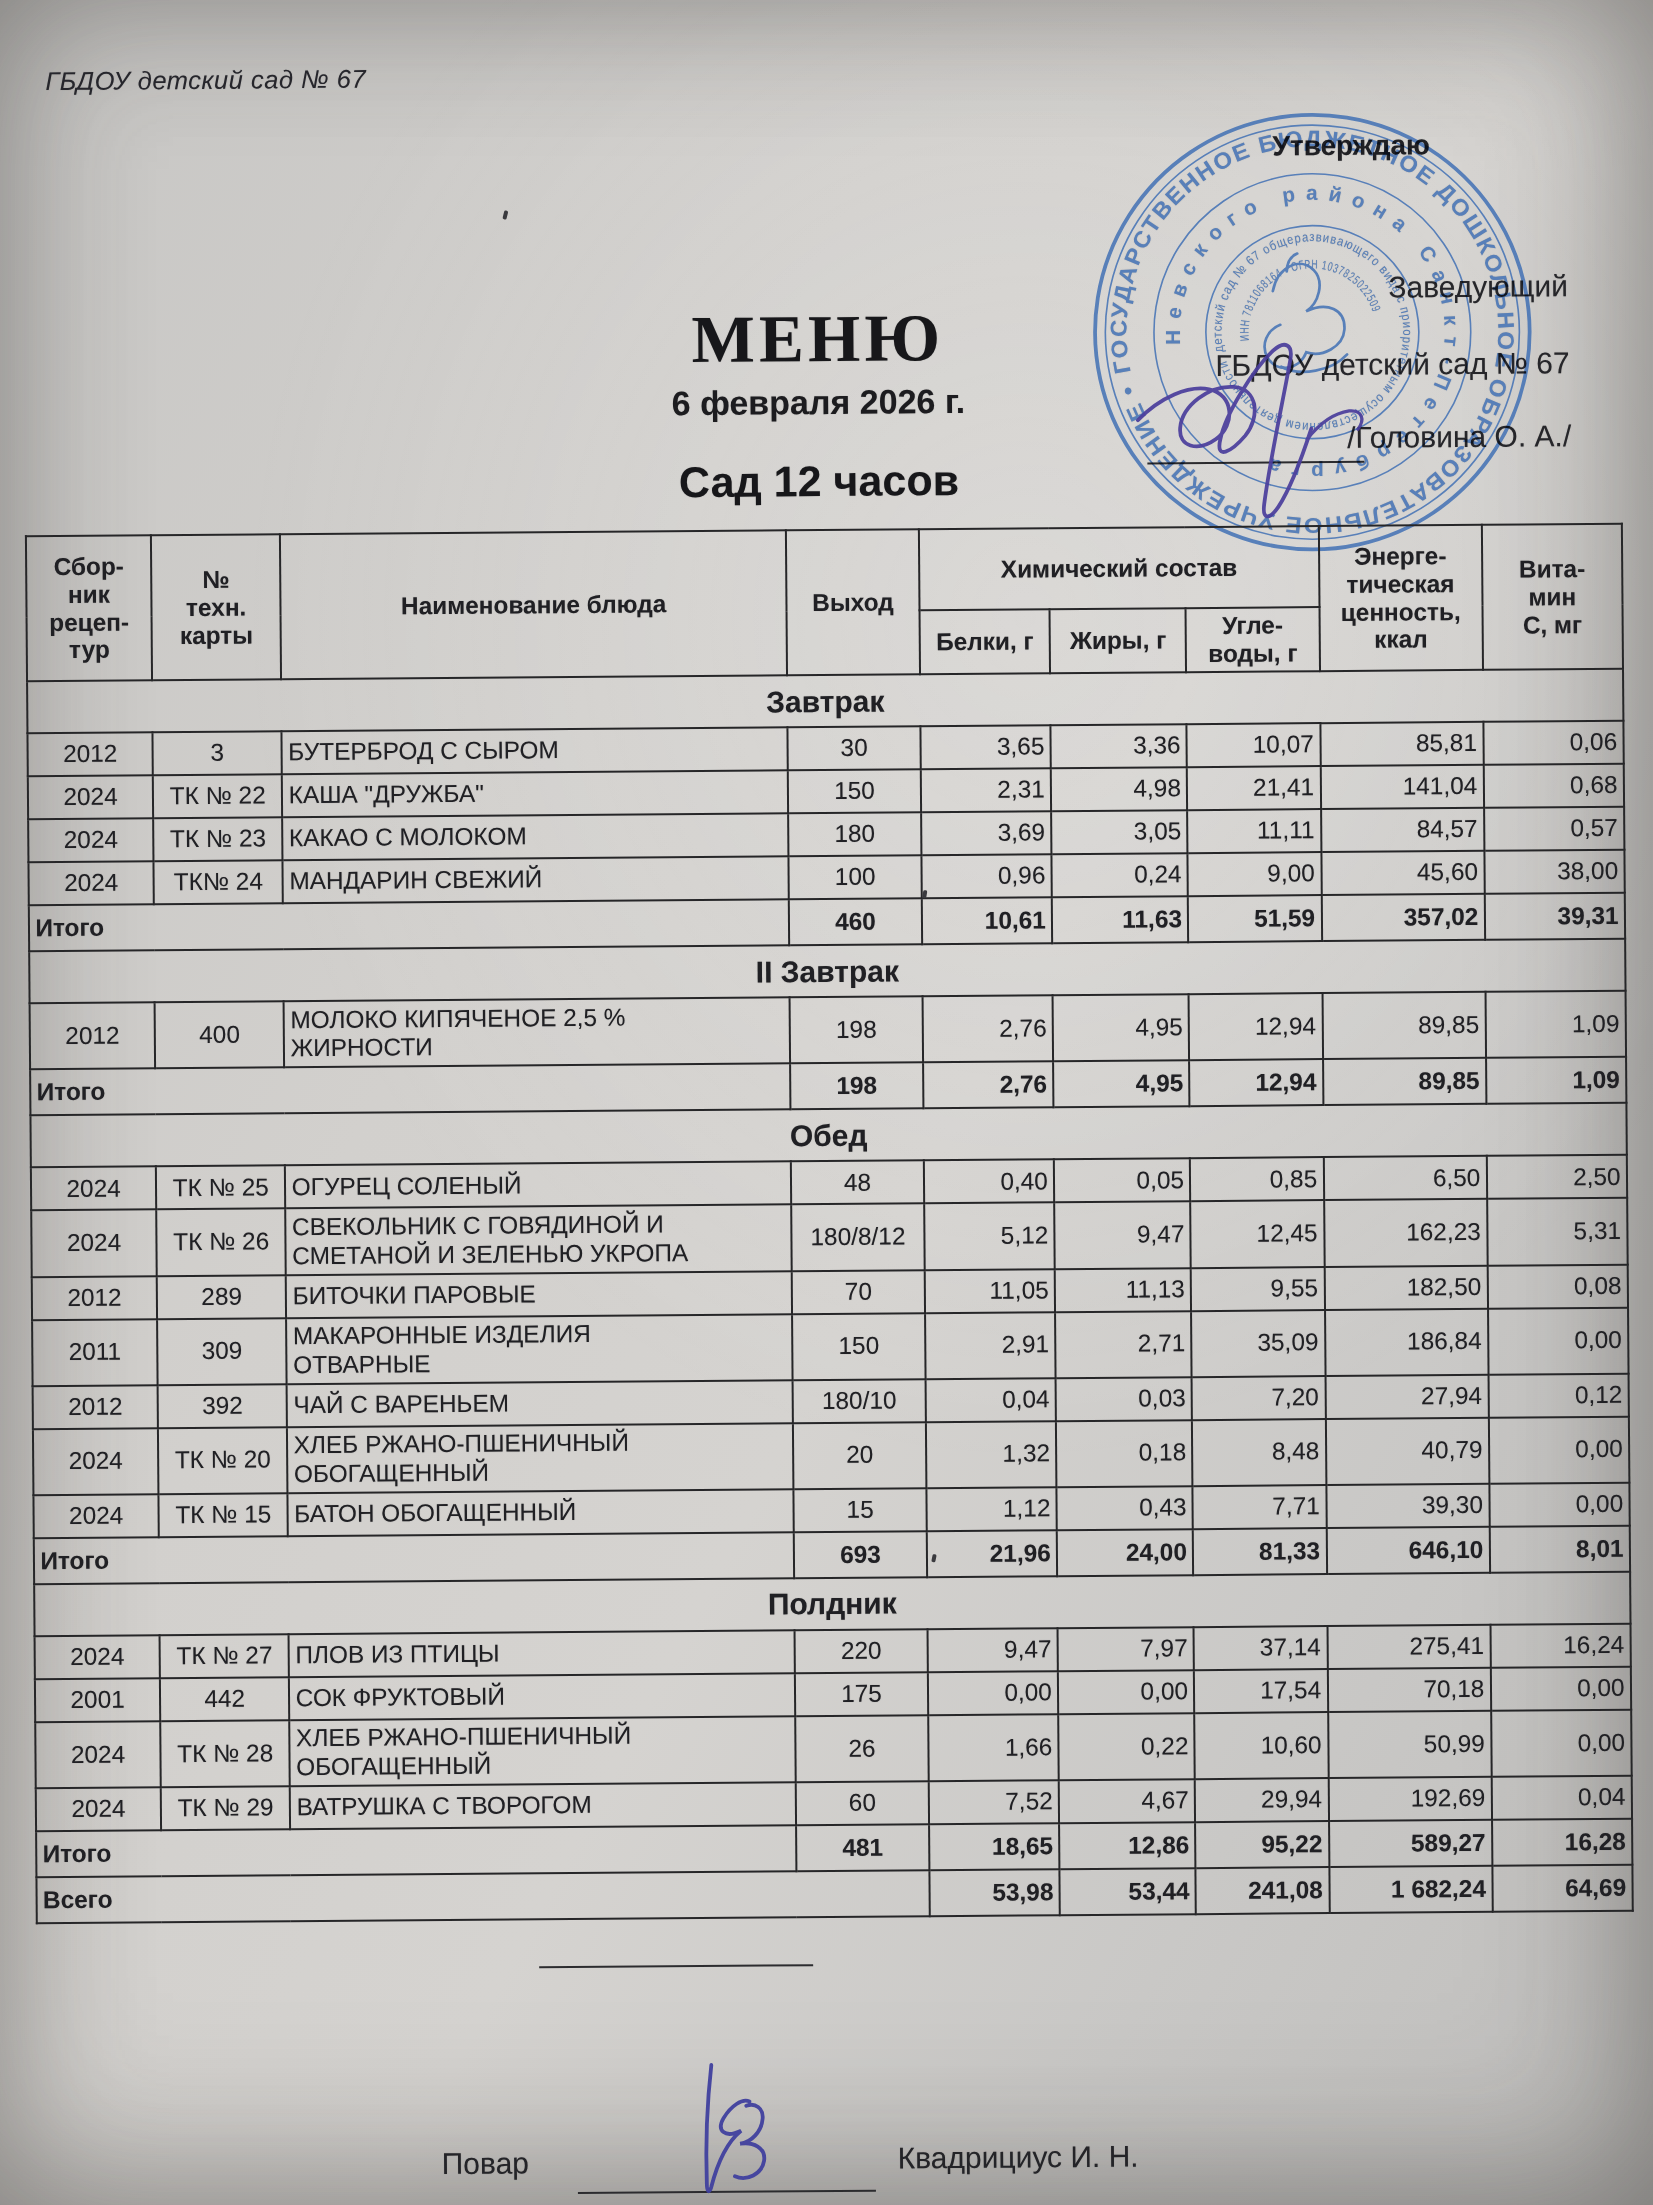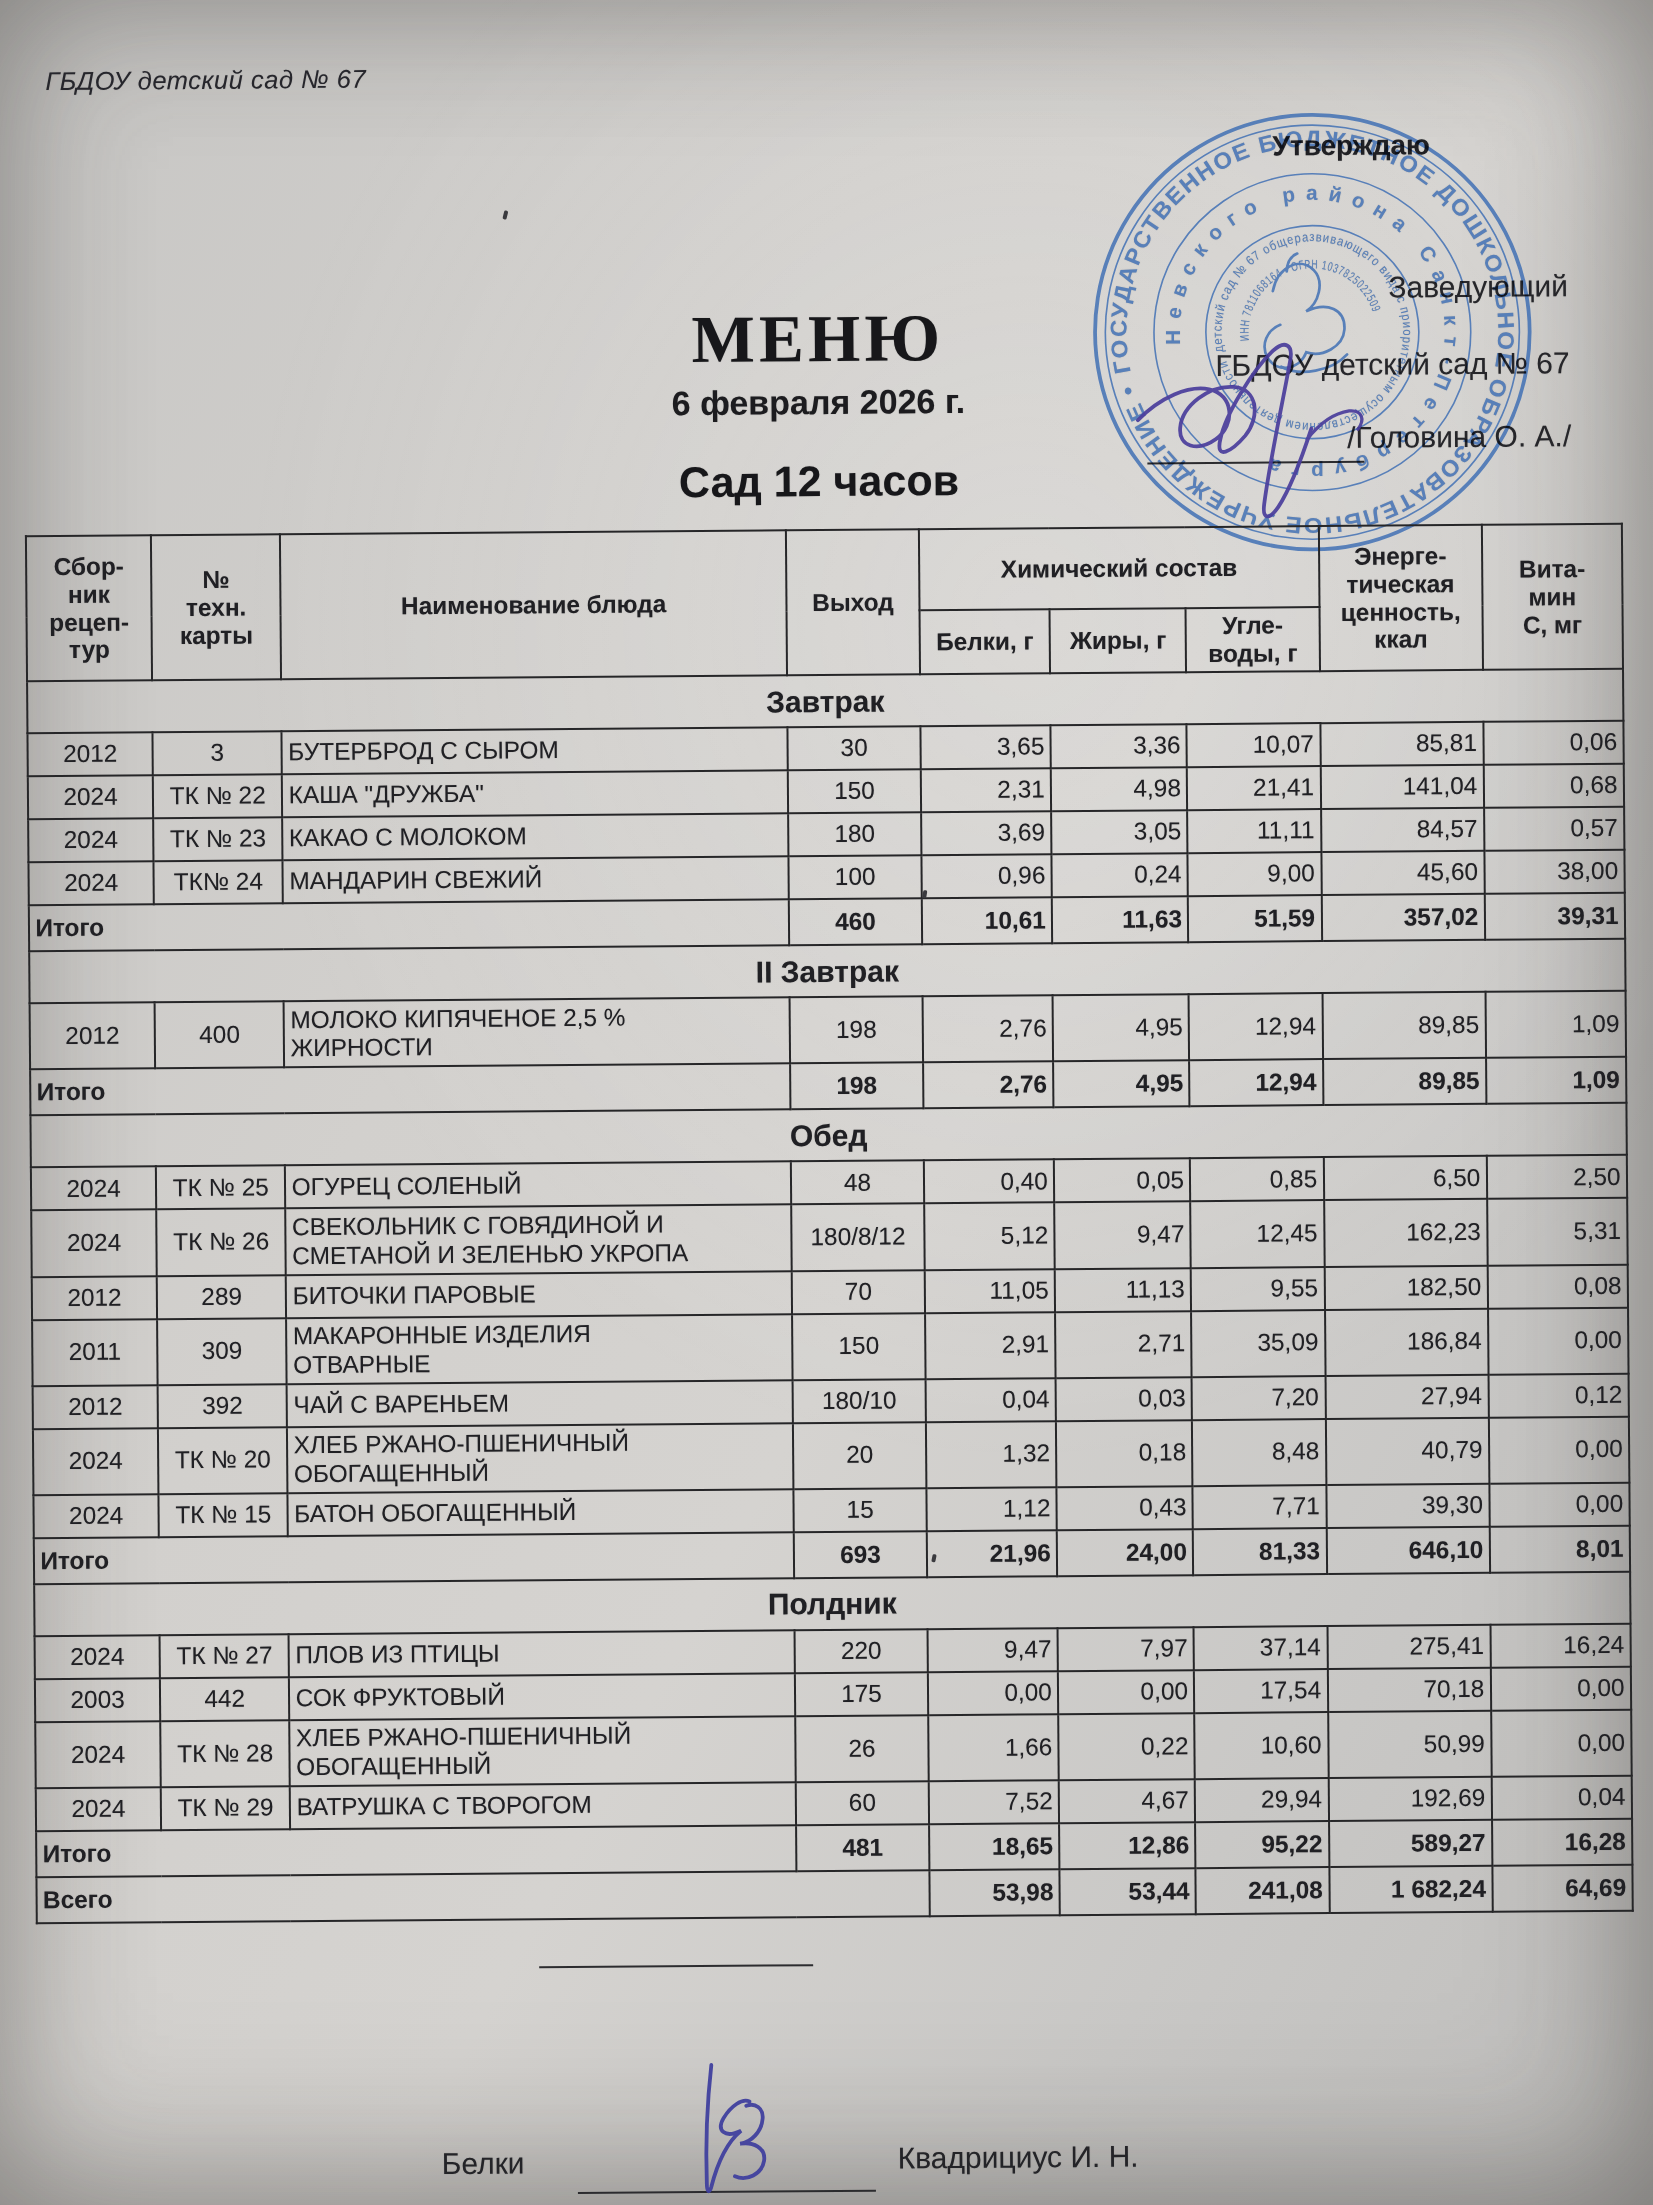--- a/index.html
+++ b/index.html
@@ -338,21 +338,21 @@
           <td class="c-center">ТК № 27</td>
           <td class="c-dish">ПЛОВ ИЗ ПТИЦЫ</td>
           <td class="c-out">220</td>
           <td class="c-num">9,47</td>
           <td class="c-num">7,97</td>
           <td class="c-num">37,14</td>
           <td class="c-num">275,41</td>
           <td class="c-num">16,24</td>
         </tr>
         <tr class="data-row">
-          <td class="c-center">2003</td>
+          <td class="c-center">2001</td>
           <td class="c-center">442</td>
           <td class="c-dish">СОК ФРУКТОВЫЙ</td>
           <td class="c-out">175</td>
           <td class="c-num">0,00</td>
           <td class="c-num">0,00</td>
           <td class="c-num">17,54</td>
           <td class="c-num">70,18</td>
           <td class="c-num">0,00</td>
         </tr>
         <tr class="data-row">
@@ -393,21 +393,21 @@
           <td class="c-num">53,44</td>
           <td class="c-num">241,08</td>
           <td class="c-num">1 682,24</td>
           <td class="c-num">64,69</td>
         </tr>
       </tbody>
   </table>
 
   <div class="blank-line"></div>
 
-  <div class="cook-label">Белки</div>
+  <div class="cook-label">Повар</div>
   <div class="cook-line"></div>
   <svg class="cook-sign sig-svg" viewBox="0 0 270 290">
     <path stroke-width="7" d="M96,24 C88,90 84,170 86,244 C86,258 90,262 94,250 C104,212 120,170 150,146 C120,160 104,146 118,122 C132,100 152,86 166,92"></path>
     <path stroke-width="7" d="M160,100 C176,94 192,104 190,124 C188,148 168,168 148,170 C172,166 196,178 192,202 C188,226 160,240 138,230"></path>
   </svg>
   <div class="cook-name">Квадрициус И. Н.</div>
 
   <div class="artifact a1"></div>
   <div class="artifact a2"></div>
   <div class="artifact a3"></div>

